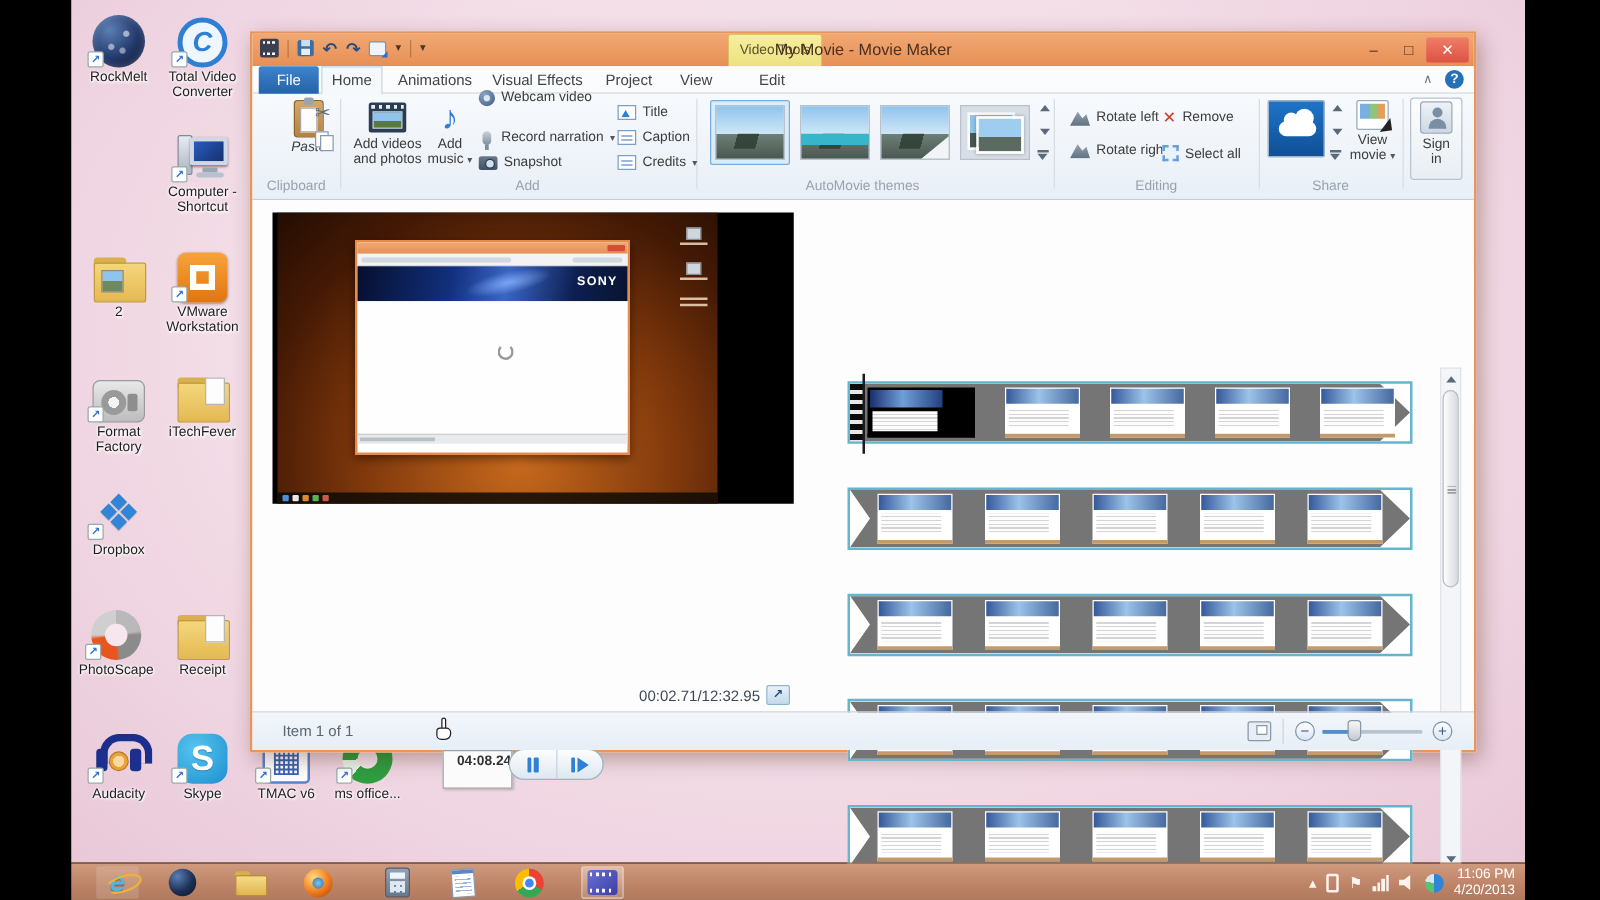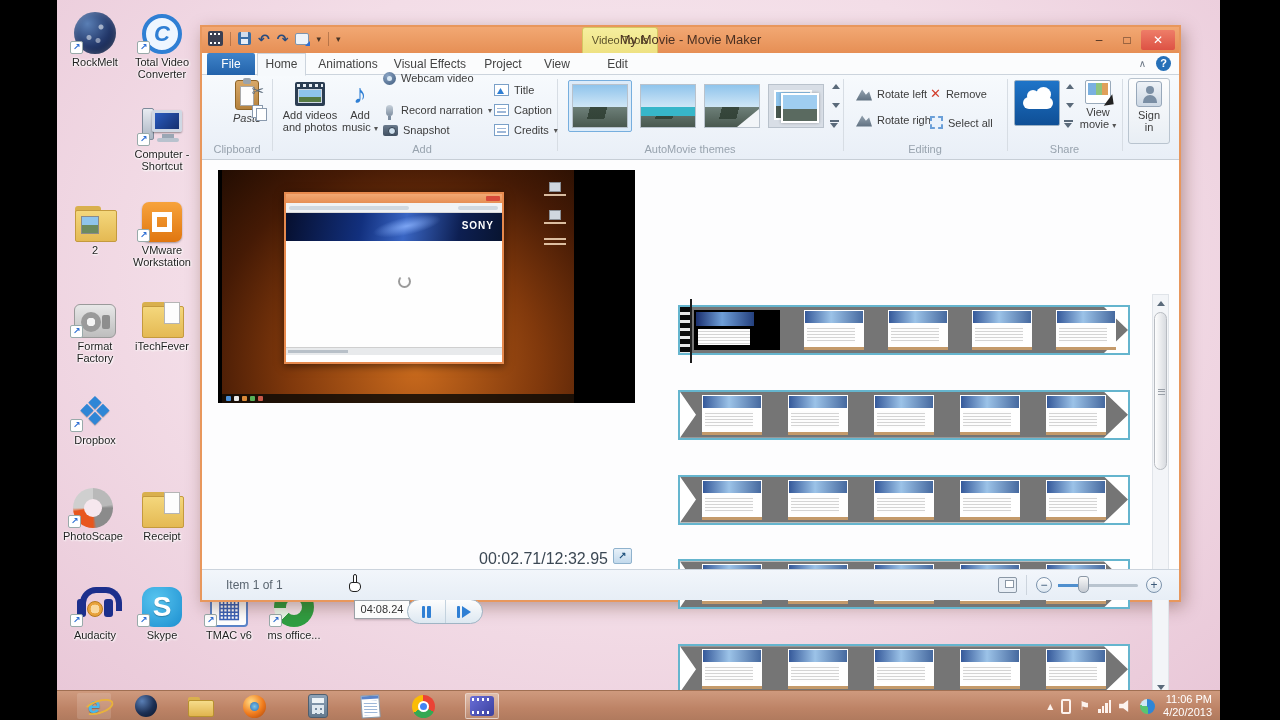--- a/index.html
+++ b/index.html
@@ -214,29 +214,29 @@
   .rec-body{position:relative;height:106px;background:#fefefe;}
   .spinner{position:absolute;left:52%;top:32%;width:13px;height:13px;border:2px solid #9a9a9a;border-top-color:transparent;border-radius:50%;}
   .rec-status{height:8px;background:#e8eaec;border-top:1px solid #cfcfcf;position:relative;}
   .rec-status::before{content:'';position:absolute;left:2px;top:2px;width:60px;height:3px;background:#b8c0c8;}
   .rec-tb{position:absolute;left:0;bottom:0;width:100%;height:9px;background:rgba(14,10,6,.85);}
   .rec-tb i{position:absolute;top:2px;width:5px;height:5px;border-radius:1px;display:block;}
   .rec-icons{position:absolute;right:6px;top:12px;width:26px;}
   .rec-icons .ri{margin-bottom:14px;}
   .rec-icons .ri b{display:block;width:12px;height:10px;margin:0 auto 2px;background:#cfd6de;border:1px solid #8a8f96;}
   .rec-icons .ri i{display:block;width:22px;height:2px;margin:0 auto;background:rgba(255,230,200,.8);}
-  #ts-row{position:absolute;left:230px;top:390px;width:176px;text-align:right;font-size:16px;color:#3c4854;}
+  #ts-row{position:absolute;left:230px;top:390px;width:176px;text-align:right;font-size:12px;color:#3c4854;}
   #fsbtn{position:absolute;left:411px;top:388px;width:19px;height:16px;background:linear-gradient(#e8f1f9,#c2d9ec);
     border:1px solid #8fb2cd;border-radius:2px;font-size:10px;line-height:14px;text-align:center;color:#1c4f7a;font-weight:bold;cursor:pointer;}
   #seek-track{position:absolute;left:20px;top:423px;width:408px;height:2px;background:#b9bfc6;cursor:pointer;}
   #seek-thumb{position:absolute;left:22px;top:417px;width:11px;height:13px;border-radius:3px;
     background:linear-gradient(#fafafa,#c8ccd2);border:1px solid #8a97a5;cursor:pointer;}
   #cursor-hand{position:absolute;left:146px;top:414px;width:16px;height:20px;z-index:30;}
-  #tooltip{position:absolute;left:152px;top:440px;width:56px;height:19px;background:#fbfbfb;border:1px solid #9aa0a6;
-    box-shadow:1px 1px 2px rgba(0,0,0,.2);font-size:11px;line-height:17px;text-align:center;color:#333;}
+  #tooltip{position:absolute;left:152px;top:440px;width:56px;height:31px;background:#fbfbfb;border:1px solid #9aa0a6;
+    box-shadow:1px 1px 2px rgba(0,0,0,.2);font-size:11px;line-height:17px;text-align:right;color:#333;font-weight:bold;}
   #transport{position:absolute;left:205px;top:439px;width:76px;height:25px;border:1px solid #9fb4c4;border-radius:13px;
     background:linear-gradient(#fdfdfd,#dde8f1);display:flex;overflow:hidden;}
   .pbtn{flex:1;display:flex;align-items:center;justify-content:center;gap:2px;cursor:pointer;}
   .pbtn + .pbtn{border-left:1px solid #c3d2de;}
   .pbar{width:3.5px;height:12px;background:#2f7fd4;border-radius:1px;}
   .ptri{width:0;height:0;border-style:solid;border-width:6px 0 6px 9px;border-color:transparent transparent transparent #2f7fd4;}
 
   
   .strip{position:absolute;left:476px;width:452px;height:50px;background:#fff;border:2px solid #65b5ce;}
   .strip-body{position:absolute;inset:0;background:#757575;

